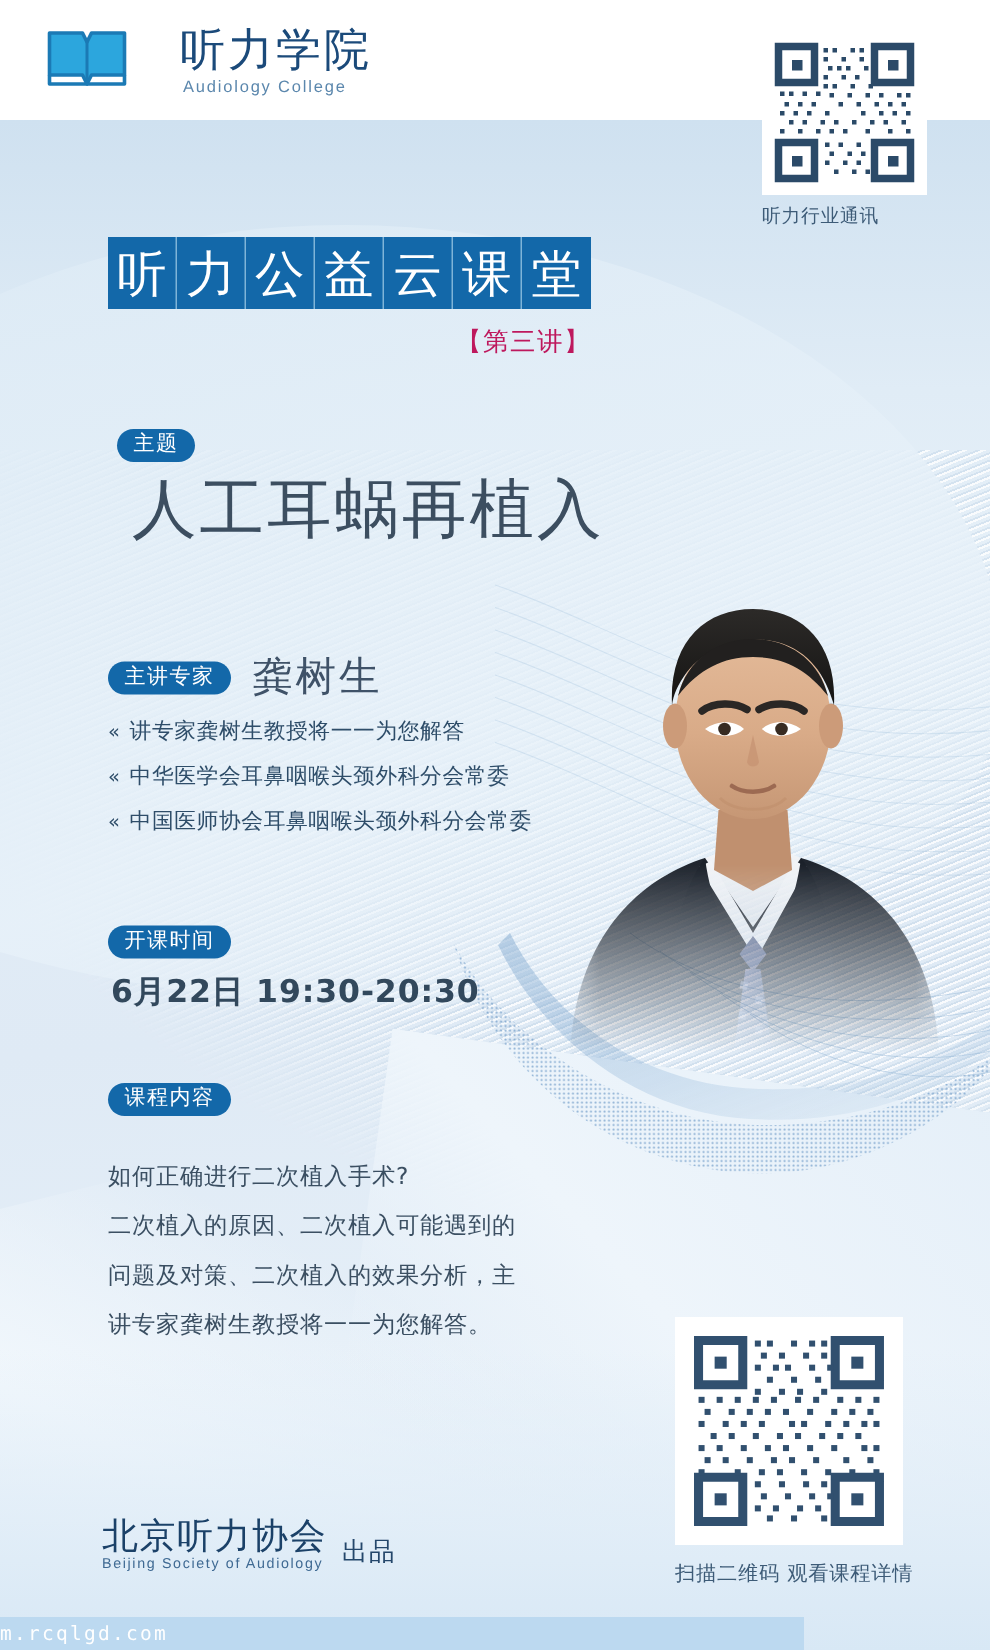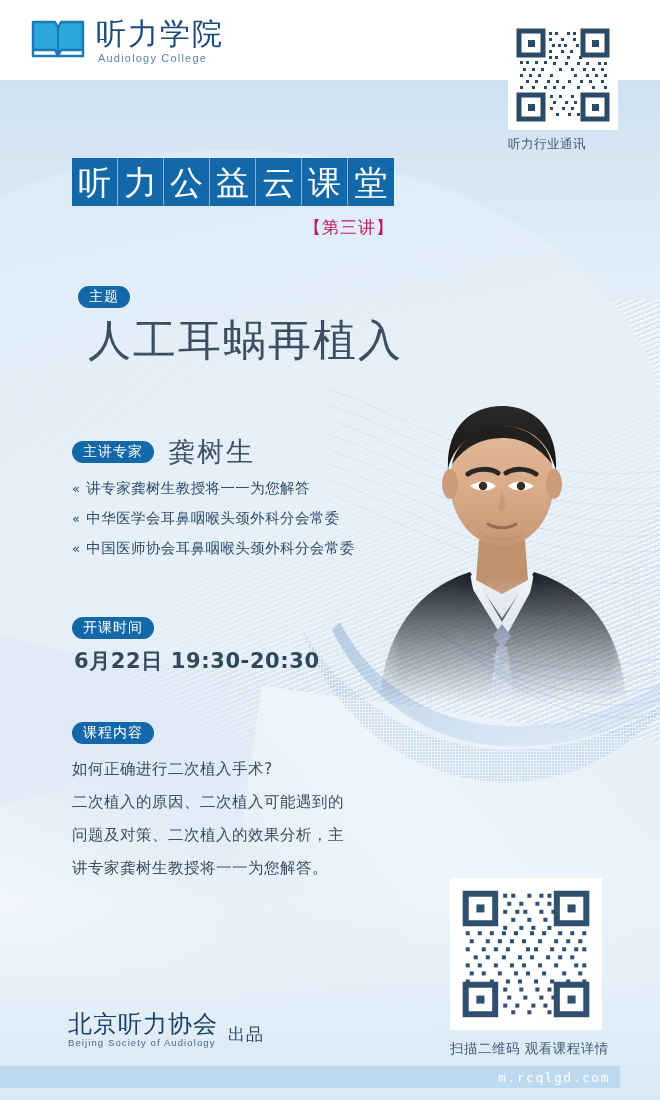--- a/index.html
+++ b/index.html
@@ -21,21 +21,21 @@
 
   
   .header{
     position:absolute; left:0; top:0;
     width:660px; height:80px;
     background:#ffffff;
     z-index:40;
   }
   .logo-wrap{
     position:absolute; left:30px; top:16px;
-    display:flex; align-items:flex-start;
+    display:flex; align-items:flex-start;gap:24px;
   }
   .book-icon{ width:56px; height:46px; flex:0 0 auto; }
   .logo-text{ margin-left:10px; padding-top:2px; }
   .logo-cn{
     font-family:"DejaVu Sans",sans-serif;
     font-size:30px; line-height:32px;
     color:#1b4a7a; letter-spacing:2px;
     font-weight:500;
   }
   .logo-en{
@@ -181,21 +181,21 @@
   .time-value{
     margin-top:10px; margin-left:2px;
     font-family:"DejaVu Sans",sans-serif;
     font-size:21px; line-height:24px;
     font-weight:bold;
     color:#32485c; letter-spacing:.6px;
   }
 
   
   .content-block{ position:absolute; left:72px; top:722px; z-index:20; }
-  .content-lines{ margin-top:9px; }
+  .content-lines{ margin-top:24px; }
   .cline{
     font-family:"DejaVu Sans",sans-serif;
     font-size:15.5px; line-height:33px;
     color:#3b4f62; letter-spacing:.5px;
     white-space:nowrap;
   }
 
   
   .portrait{
     position:absolute; left:352px; top:372px;
@@ -240,23 +240,23 @@
     color:#3f6a93; margin-top:1px;
   }
   .footer-tag{
     font-family:"DejaVu Sans",sans-serif;
     font-size:17px; color:#24476b; margin-left:10px;
     padding-bottom:3px; letter-spacing:1px;
   }
 
   
   .wmbar{
-    position:absolute; left:0; bottom:12px; width:620px; height:22px;
+    position:absolute; left:0; bottom:0; width:536px; height:22px;
     background:#bcd9f0; z-index:60;
-    display:flex; align-items:center; justify-content:flex-end;
+    display:flex; align-items:center; 
   }
   .wmtext{
     font-family:"DejaVu Sans Mono","Liberation Mono",monospace;
     font-size:13px; color:#ffffff; letter-spacing:1.5px;
     margin-right:10px;
   }
 </style>
 </head>
 <body>
 

